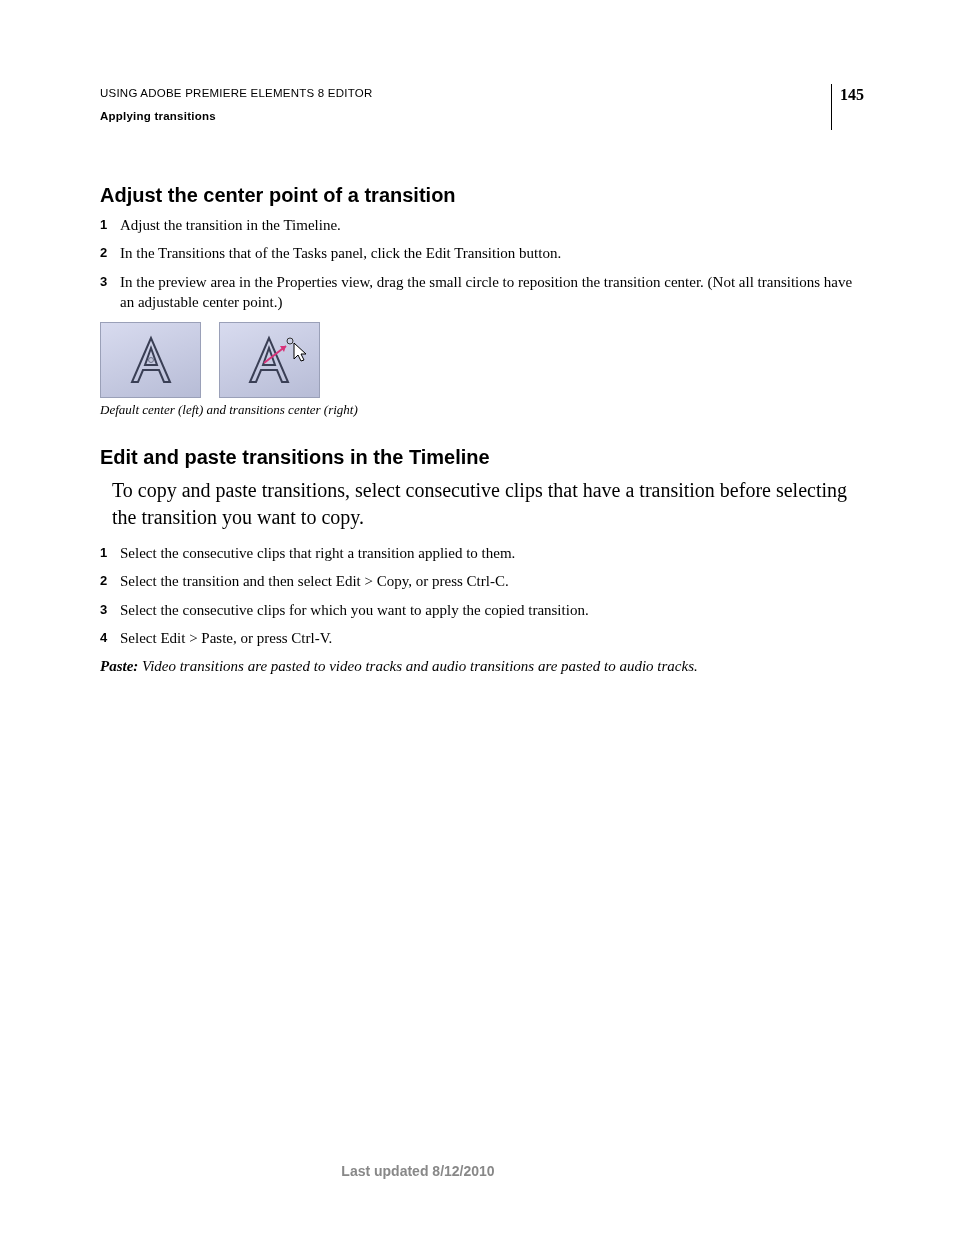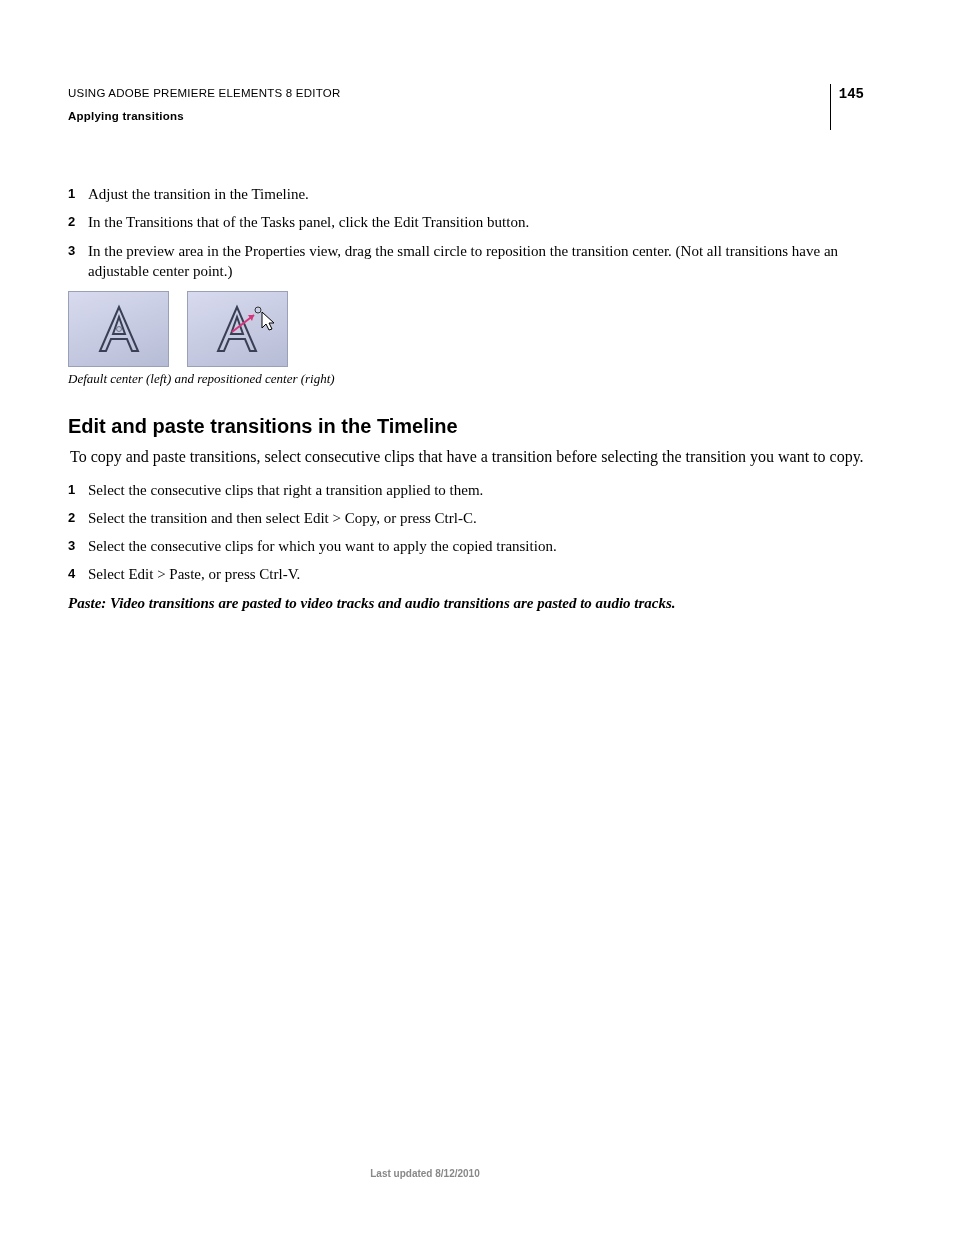--- a/index.html
+++ b/index.html
@@ -6,21 +6,21 @@
     margin: 0;
     padding: 0;
     font-family: "Minion Pro", "Times New Roman", Georgia, serif;
     color: #000;
     background: #fff;
     width: 954px;
     height: 1235px;
     position: relative;
   }
   .page {
-    padding: 86px 90px 0 68px;
+    padding: 86px 90px 0 100px;
     position: relative;
     height: 1040px;
   }
   .header-area {
     display: flex;
     justify-content: space-between;
     align-items: flex-start;
     margin-bottom: 54px;
   }
   .header-left {
@@ -42,22 +42,22 @@
     align-items: flex-start;
   }
   .page-rule {
     width: 1px;
     background: #000;
     height: 46px;
     margin-right: 8px;
     margin-top: -2px;
   }
   .page-number {
-    font-family: Liberation Mono, monospace;
-    font-size: 14px;
+    font-family: Liberation Serif, serif;
+    font-size: 16px;
     font-weight: 700;
     padding-top: 0;
   }
   h2.section-heading {
     font-family: "Myriad Pro", "Helvetica Neue", Arial, sans-serif;
     font-size: 20px;
     font-weight: 700;
     margin: 0 0 8px 0;
     color: #000;
   }
@@ -77,23 +77,23 @@
     font-weight: 700;
     font-size: 13px;
     width: 20px;
     flex: 0 0 20px;
     padding-top: 1px;
   }
   ol.steps > li .txt {
     flex: 1;
   }
   p.body {
-    font-size: 16px;
-    line-height: 1.35;
-    margin: 6px 0 12px 2px;
+    font-size: 20px;
+    line-height: 1.35;
+    margin: 6px 0 12px 12px;
   }
   .figure {
     display: flex;
     gap: 18px;
     margin: 10px 0 4px 0;
   }
   .thumb {
     width: 99px;
     height: 74px;
     border: 1px solid #9aa0b8;
@@ -113,49 +113,49 @@
     font-size: 15px;
     line-height: 1.35;
     margin: 8px 0 0 0;
   }
   .note-label {
     font-weight: 700;
     font-style: italic;
   }
   .note-text {
     font-style: italic;
-    font-weight: bold;
   }
   .footer {
     position: absolute;
     bottom: 56px;
-    left: 16px;
+    left: 9px;
     width: 818px;
     text-align: center;
     font-family: "Myriad Pro", "Helvetica Neue", Arial, sans-serif;
-    font-size: 10px;
+    font-size: 14px;
     font-weight: 700;
     color: #888;
   }
 </style>
 </head>
 <body>
 
 <div class="page">
   <div class="header-area">
     <div class="header-left">
       <div class="header-doc-title">USING ADOBE PREMIERE ELEMENTS 8 EDITOR</div>
       <div class="header-section">Applying transitions</div>
     </div>
     <div class="header-right">
       <div class="page-rule"></div>
       <div class="page-number">145</div>
     </div>
   </div>
 
+  <h2 class="section-heading">Adjust the center point of a transition</h2>
   <ol class="steps">
     <li>
         <span class="num">1</span>
         <span class="txt">Adjust the transition in the Timeline.</span>
       </li>
     <li>
         <span class="num">2</span>
         <span class="txt">In the Transitions that of the Tasks panel, click the Edit Transition button.</span>
       </li>
     <li>
@@ -178,21 +178,21 @@
         </g>
         <line x1="44" y1="40" x2="66" y2="23" stroke="#d8347a" stroke-width="2"></line>
         <polygon points="66,23 60,23 64,29" fill="#d8347a"></polygon>
         <circle cx="70" cy="18" r="3" fill="none" stroke="#333" stroke-width="1"></circle>
         <g>
           <path d="M74 20 L74 36 L78 32 L81 38 L84 37 L81 31 L86 31 Z" fill="#fff" stroke="#000" stroke-width="1"></path>
         </g>
       </svg>
     </div>
   </div>
-  <div class="caption">Default center (left) and repositioned center (right)</div>
+  <div class="caption">Default center (left) and transitions center (right)</div>
 
   <h2 class="section-heading">Edit and paste transitions in the Timeline</h2>
   <p class="body">To copy and paste transitions, select consecutive clips that have a transition before selecting the transition you want to copy.</p>
   <ol class="steps">
     <li>
         <span class="num">1</span>
         <span class="txt">Select the consecutive clips that right a transition applied to them.</span>
       </li>
     <li>
         <span class="num">2</span>

